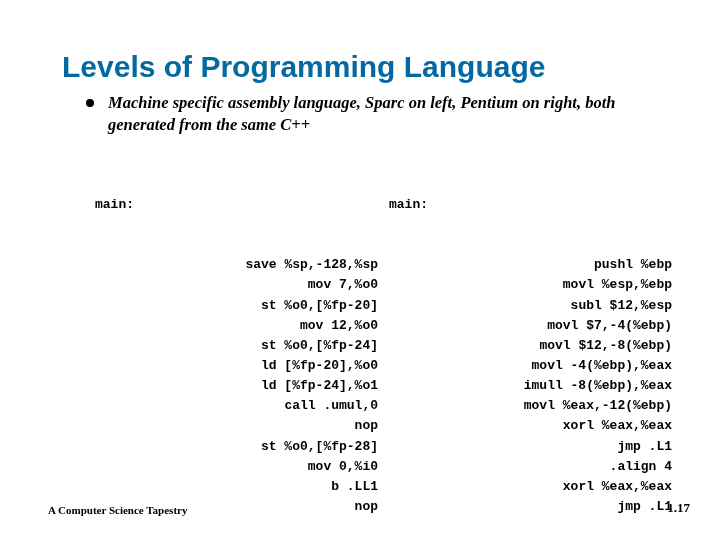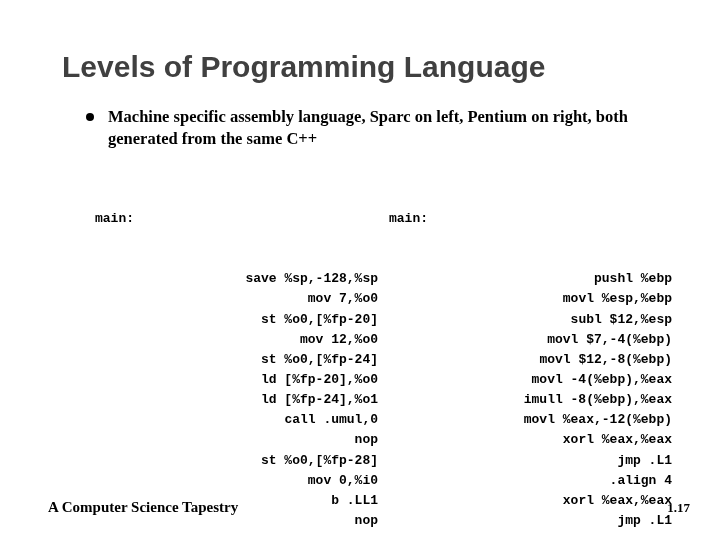--- a/index.html
+++ b/index.html
@@ -13,25 +13,25 @@
     overflow: hidden;
   }
   .slide {
     padding: 28px 48px 0 48px;
     box-sizing: border-box;
     width: 100%;
     height: 100%;
     position: relative;
   }
   .title {
-    color: #404040;
+    color: #0369a1;
     font-family: Arial, Helvetica, sans-serif;
     font-weight: bold;
     font-size: 30px;
-    margin: 22px 0 22px 14px;
+    margin: 22px 0 8px 14px;
   }
   .bullet-row {
     display: flex;
     align-items: flex-start;
     margin-left: 38px;
     margin-right: 20px;
     margin-bottom: 18px;
   }
   .bullet-dot {
     width: 8px;
@@ -39,20 +39,21 @@
     background: #000;
     border-radius: 50%;
     margin-top: 7px;
     margin-right: 14px;
     flex-shrink: 0;
   }
   .bullet-text {
     font-size: 16.5px;
     font-weight: bold;
     line-height: 1.35;
+    font-style: italic;
   }
   .code-cols {
     display: flex;
     margin-left: 36px;
     margin-top: 6px;
   }
   .code-col {
     font-family: "Courier New", Courier, monospace;
     font-weight: bold;
     font-size: 13px;
@@ -71,21 +72,21 @@
   }
   .code-body {
     display: block;
     padding-left: 58px;
     text-align: right;
   }
   .footer-left {
     position: absolute;
     left: 48px;
     bottom: 24px;
-    font-size: 15px;
+    font-size: 11px;
     font-weight: bold;
     text-align: right;
   }
   .footer-right {
     position: absolute;
     right: 30px;
     bottom: 24px;
     font-size: 13px;
     font-weight: bold;
   }

